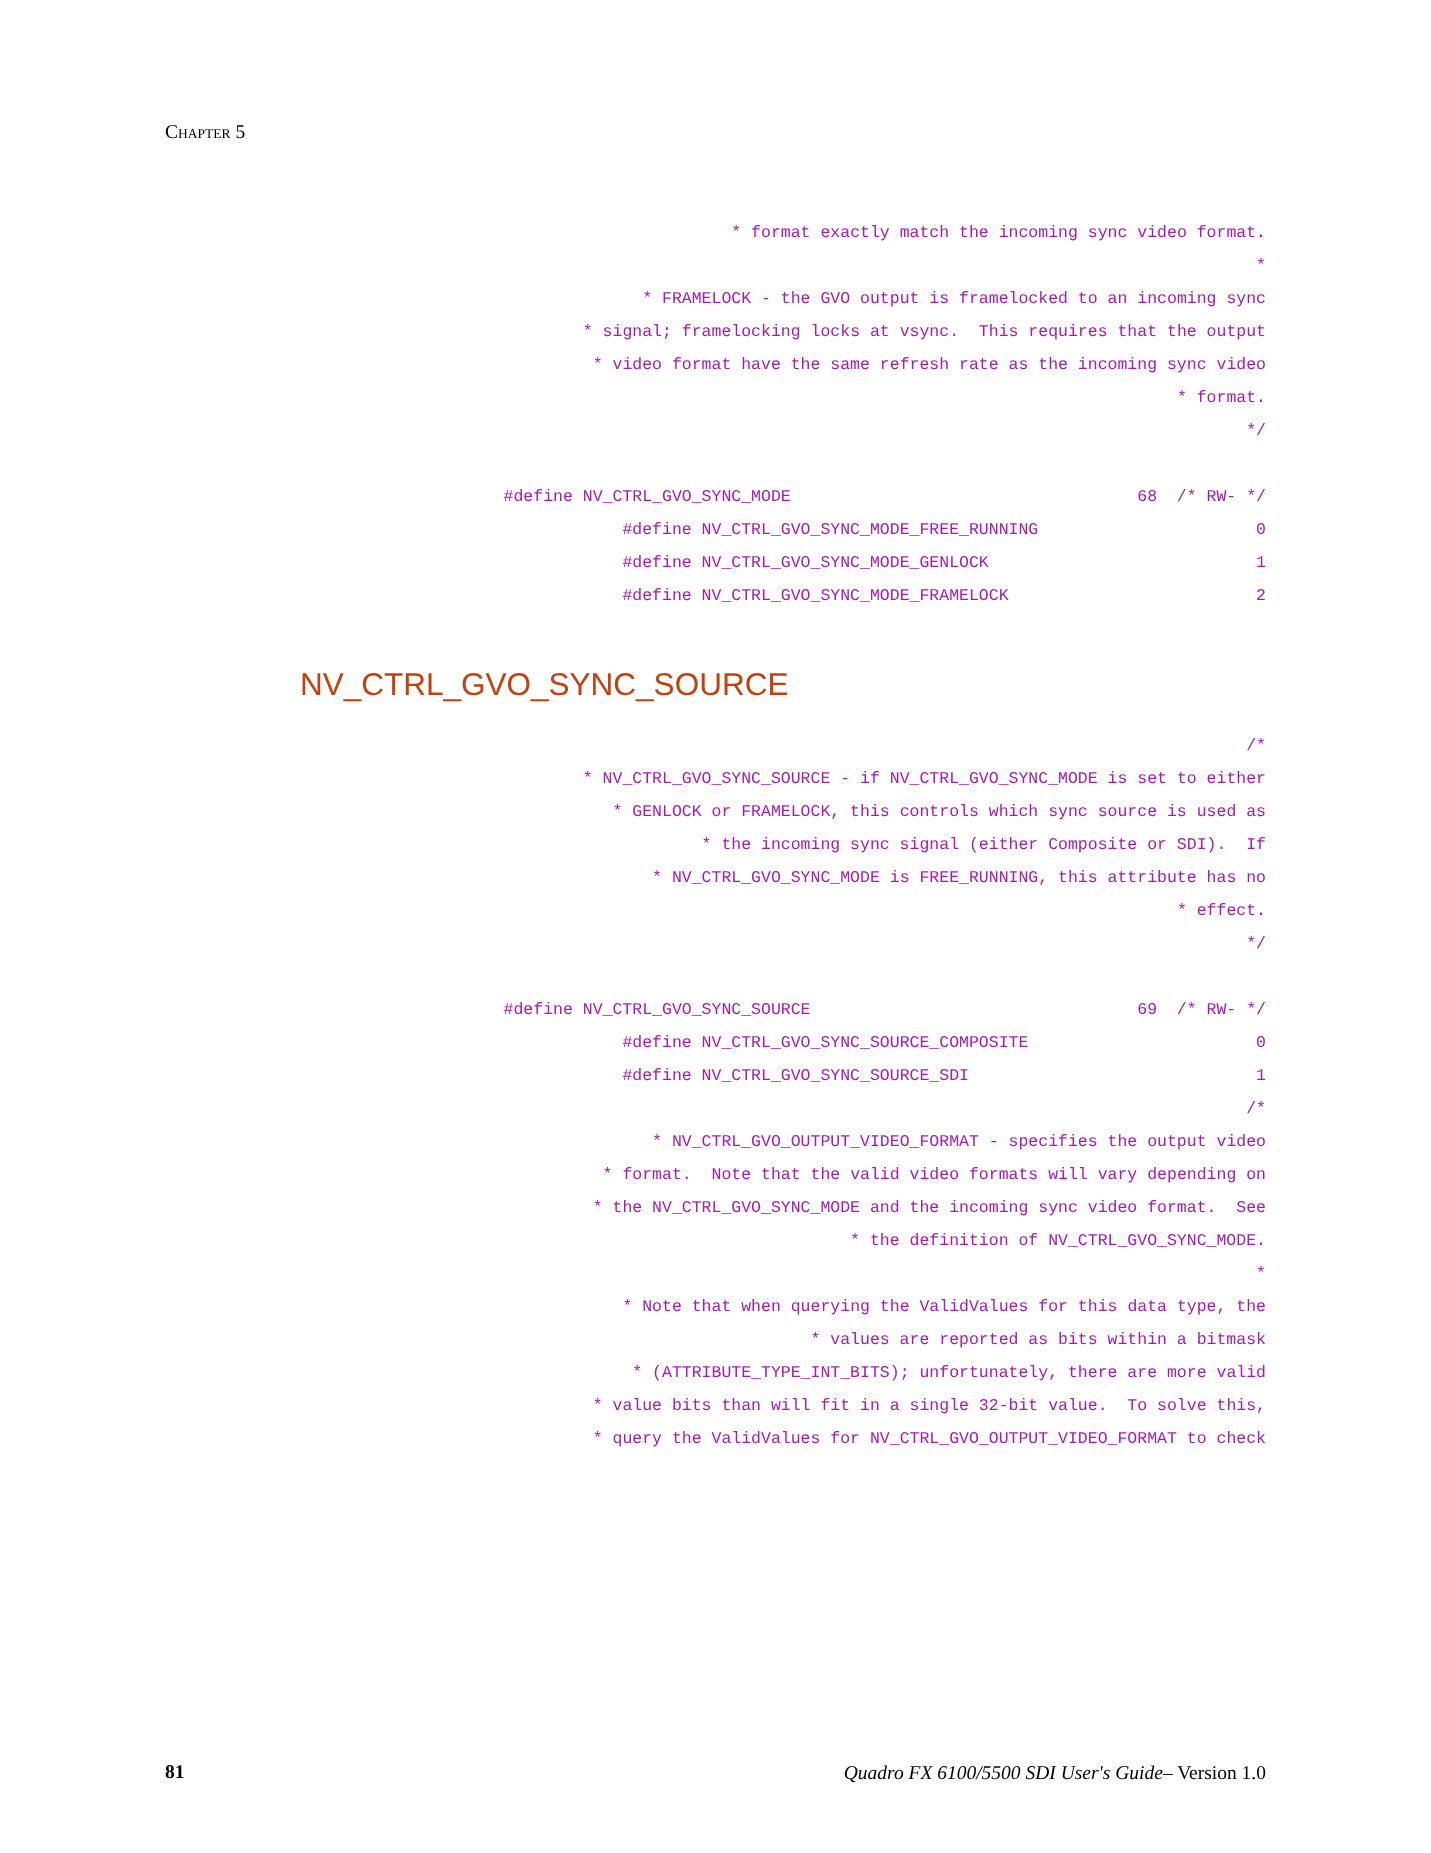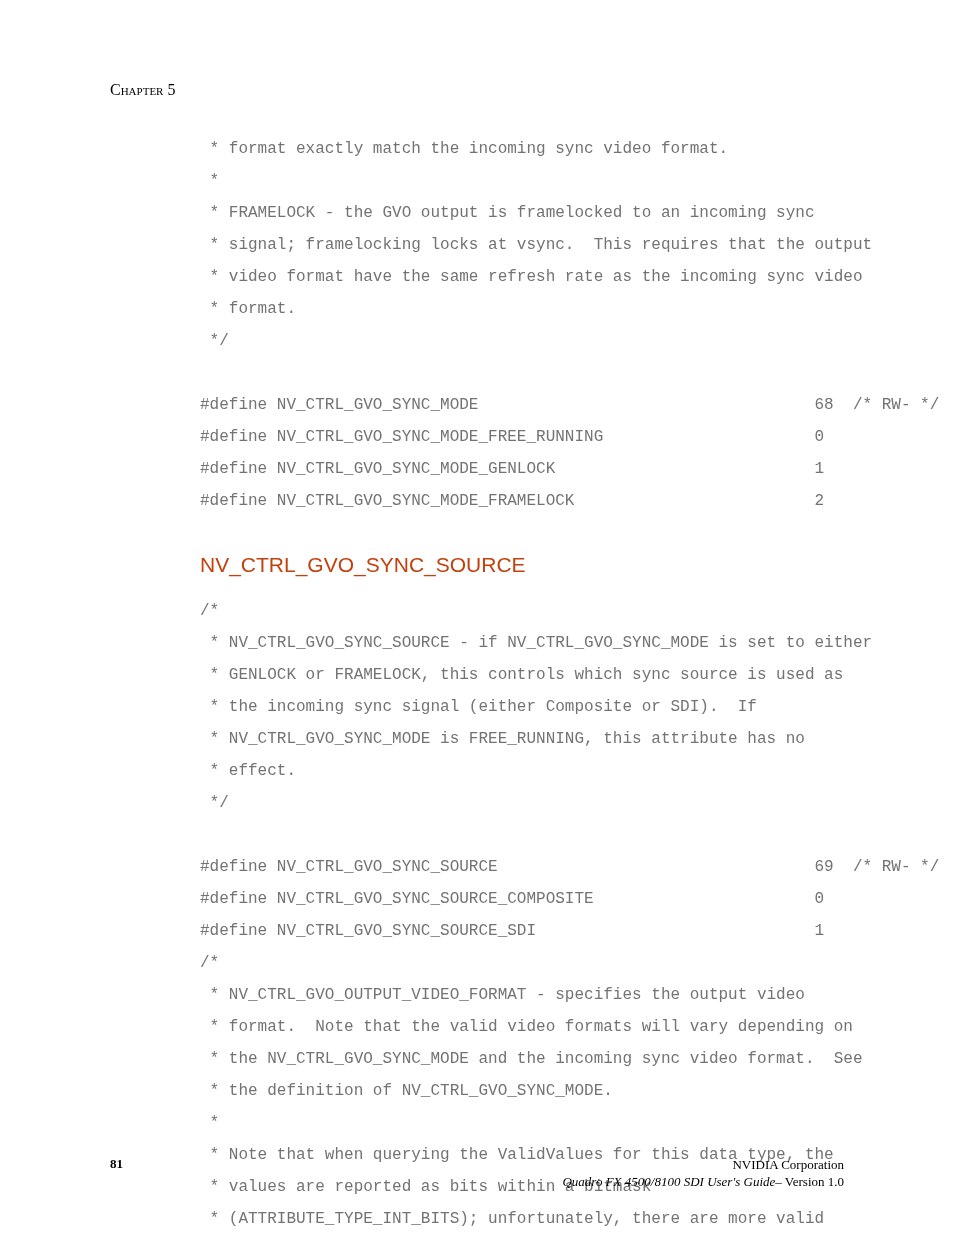--- a/index.html
+++ b/index.html
@@ -14,35 +14,36 @@
     box-sizing: border-box;
   }
   .page {
     padding: 80px 110px 40px 110px;
     box-sizing: border-box;
     height: 100%;
     position: relative;
   }
   .chapter-hdr {
     font-family: Georgia, serif;
-    font-size: 16px;
+    font-size: 13px;
     line-height: 1.3;
-    margin-bottom: 32px;
+    margin-bottom: 48px;
   }
   .chapter-hdr .chline {
     font-variant: small-caps;
   }
   pre.codeblock {
     font-family: 'Courier New', Courier, monospace;
-    font-size: 16px;
+    font-size: 11px;
     line-height: 2.0;
     white-space: pre;
     margin: 0;
-    color: #737373;
+    color: #a21caf;
     padding-left: 90px;
+    text-align: right;
   }
   h2.section {
     font-family: Verdana, Geneva, sans-serif;
     font-weight: normal;
     font-size: 21px;
     margin: 36px 0 18px 90px;
     color: #c2410c;
   }
   .footer {
     position: absolute;
@@ -110,20 +111,19 @@
  *
  * Note that when querying the ValidValues for this data type, the
  * values are reported as bits within a bitmask
  * (ATTRIBUTE_TYPE_INT_BITS); unfortunately, there are more valid
  * value bits than will fit in a single 32-bit value.  To solve this,
  * query the ValidValues for NV_CTRL_GVO_OUTPUT_VIDEO_FORMAT to check</pre>
 
 <div class="footer">
   <div class="pnum">81</div>
   <div class="right">
-    <div class="corp">NVIDIA Corporation</div>
     <div>
-      <span class="title">Quadro FX 4500/8100 SDI User's Guide</span><span>– Version 1.0</span>
+      <span class="title">Quadro FX 6100/5500 SDI User's Guide</span><span>– Version 1.0</span>
     </div>
   </div>
 </div>
 
 </div>
 
 </body></html>

